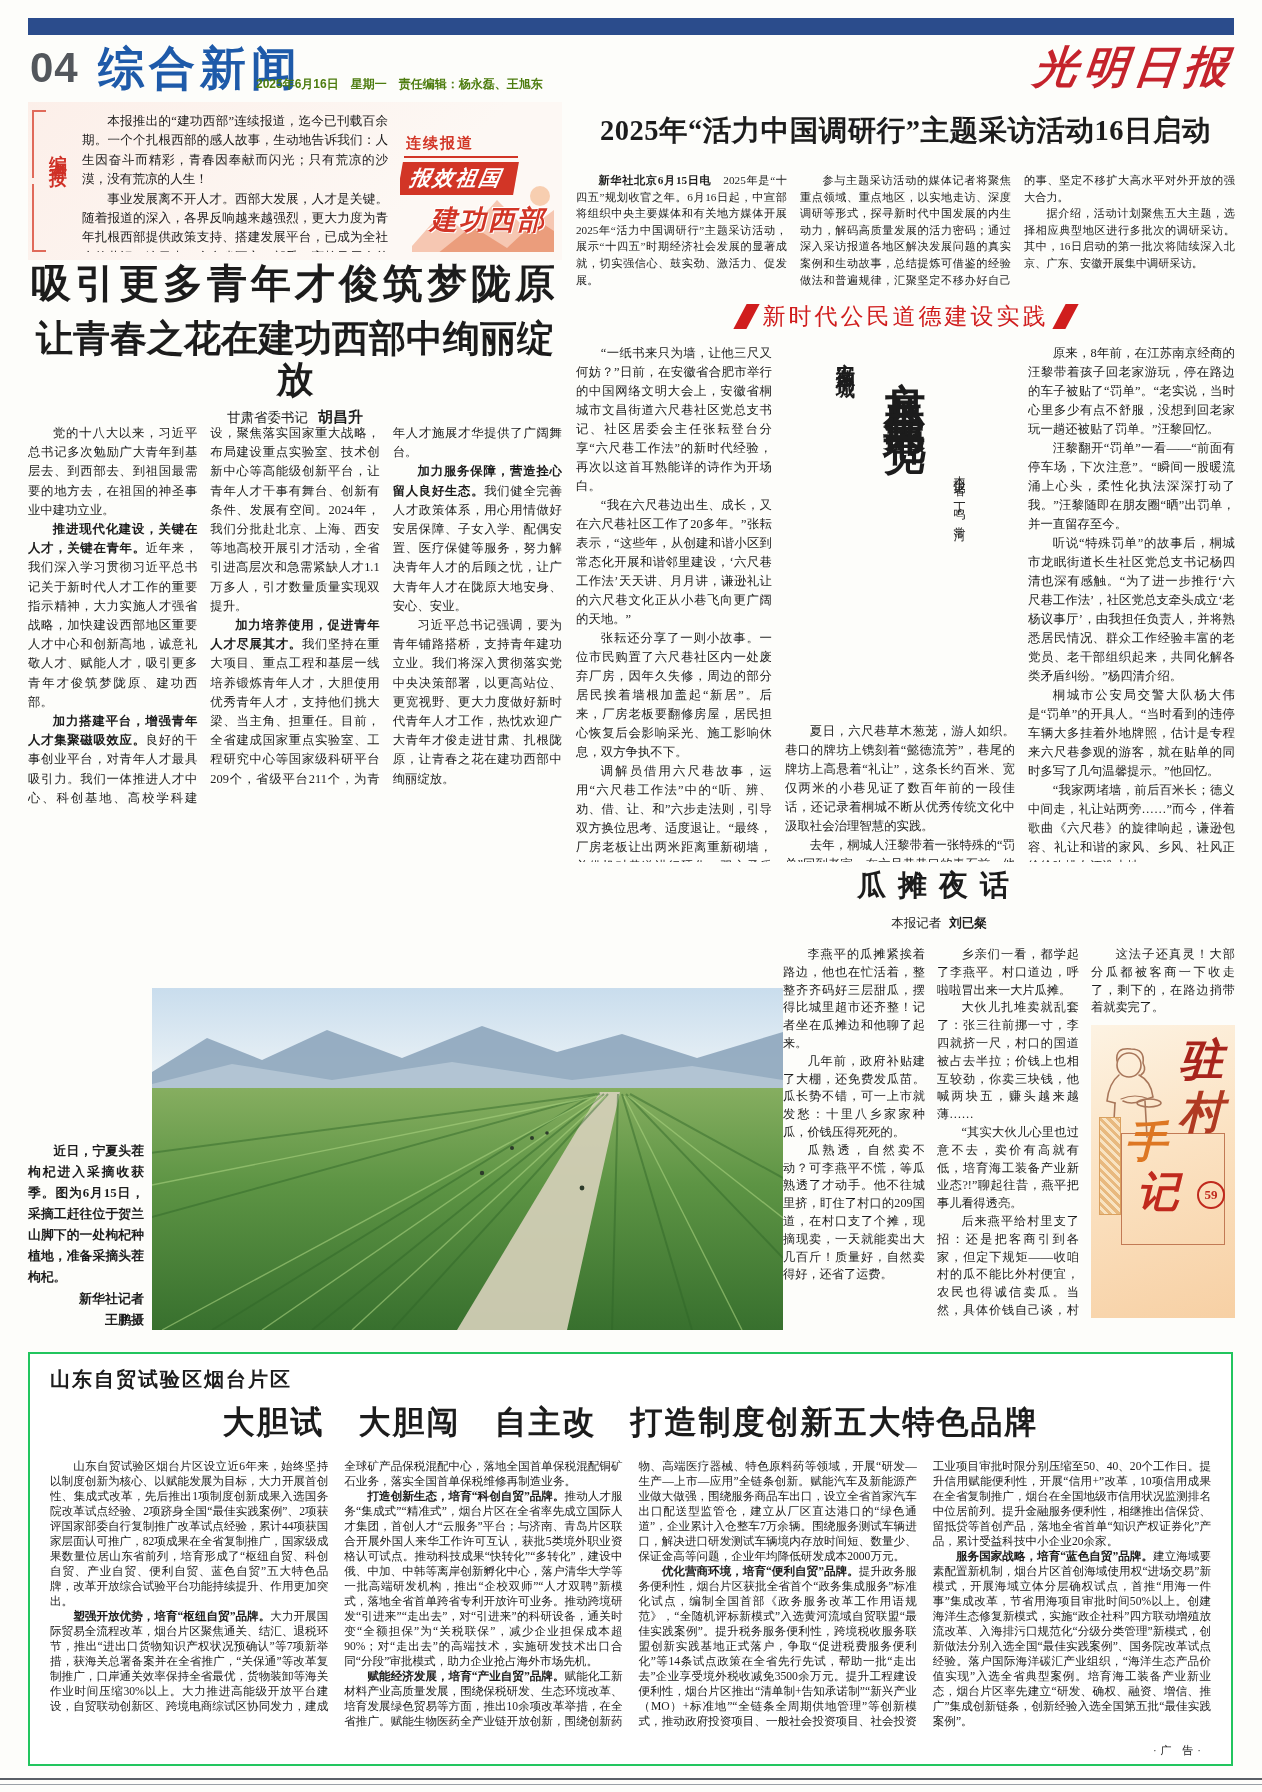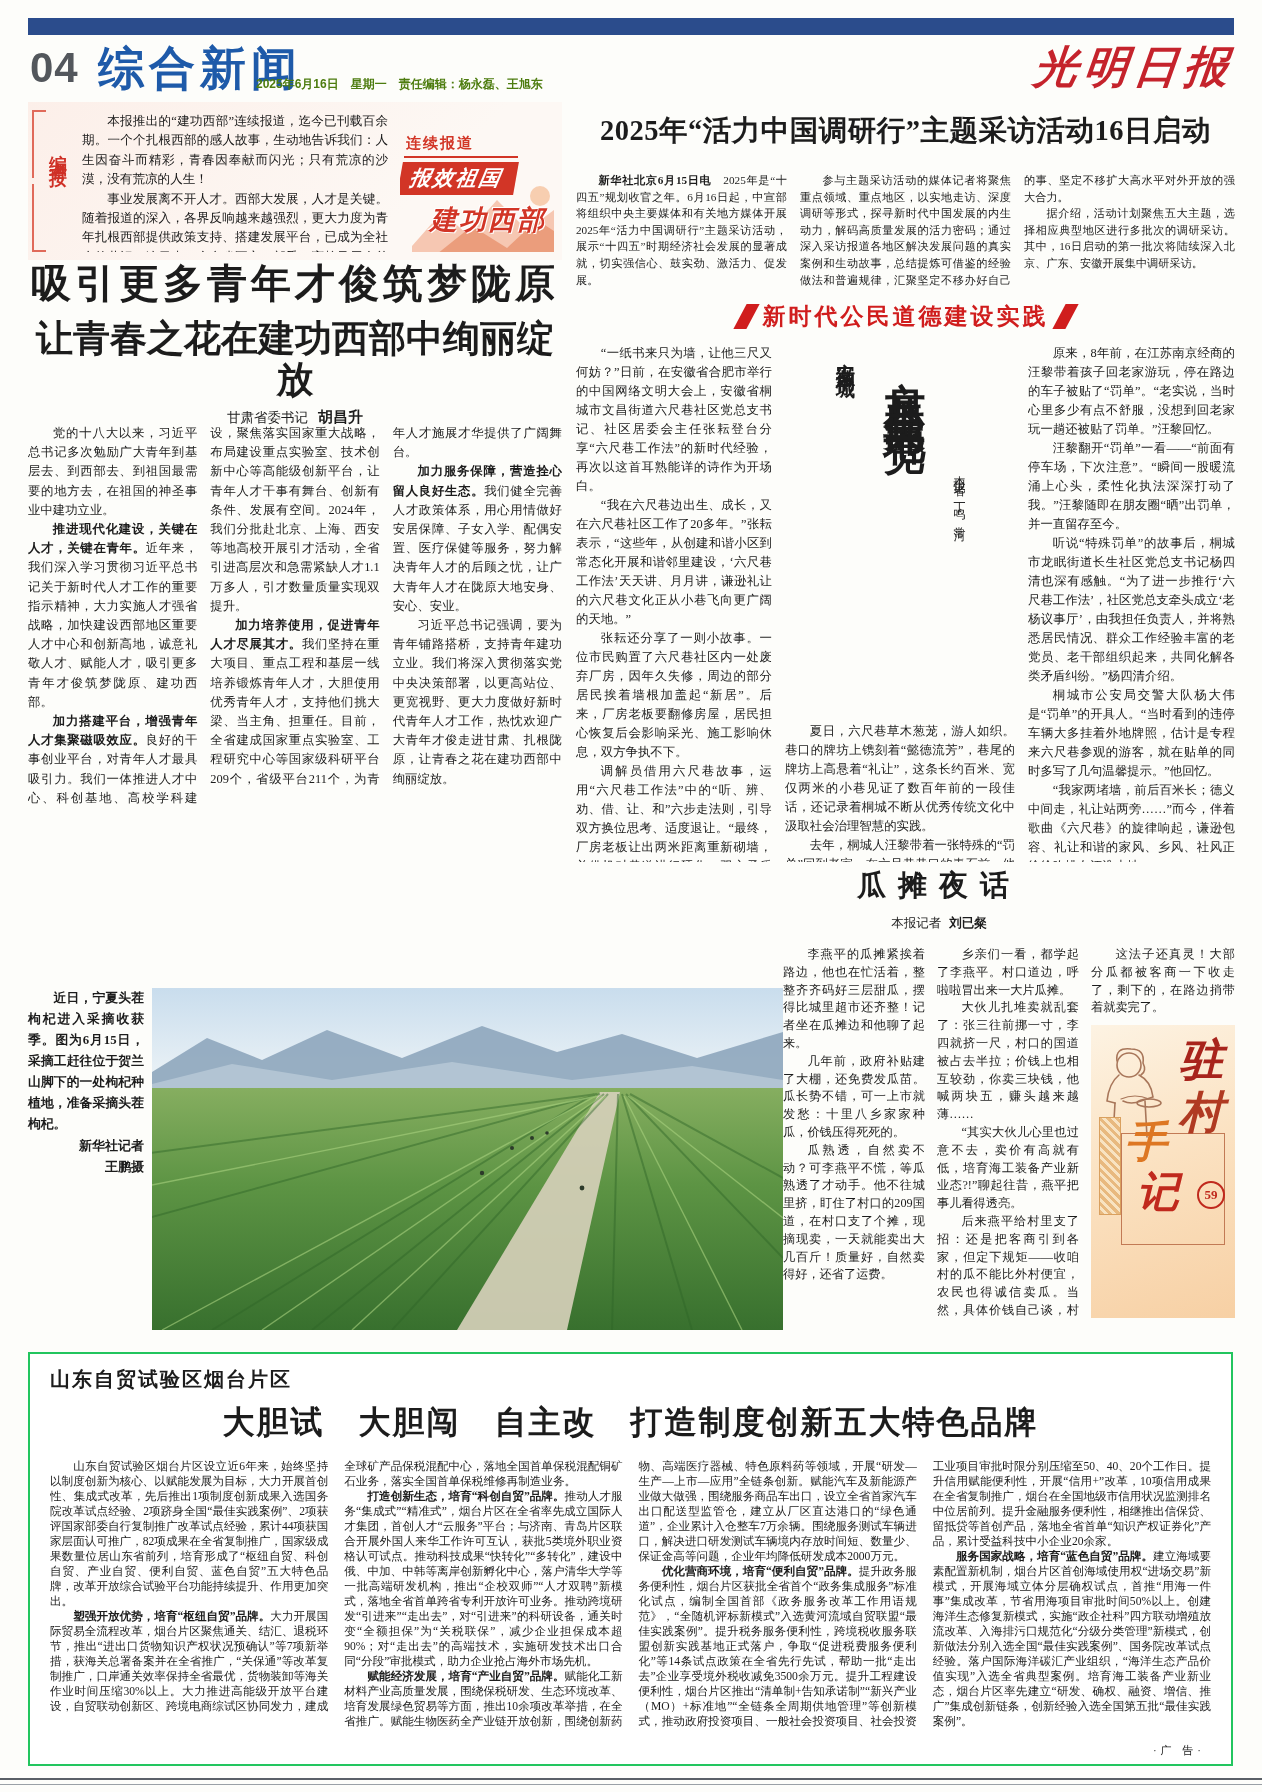--- a/index.html
+++ b/index.html
@@ -31,32 +31,32 @@
          text-shadow:1px 1px 0 #fff,-1px -1px 0 #fff;font-family:"Liberation Sans",sans-serif;}
   
   #lead-hl{position:absolute;left:28px;top:262px;width:534px;text-align:center;}
   #lead-hl .l1{font-size:40px;font-weight:900;letter-spacing:4px;line-height:1.1;}
   #lead-hl .l2{font-size:37px;font-weight:900;letter-spacing:0px;line-height:1.1;margin-top:13px;}
   #lead-by{margin-top:8px;font-size:13.5px;font-family:Liberation Serif, serif;}
   #lead-by .nm{font-weight:bold;font-size:15px;margin-left:10px;}
   #lead-body{position:absolute;left:28px;top:424px;width:534px;height:551px;column-count:3;column-gap:13px;
              font-size:12.4px;line-height:19.2px;text-align:justify;overflow:hidden;}
   
-  #photo-cap{position:absolute;left:28px;top:988px;width:116px;height:342px;display:flex;flex-direction:column;
+  #photo-cap{position:absolute;left:28px;top:988px;width:116px;height:342px;display:flex;flex-direction:column;justify-content:flex-end;
              font-size:12.8px;line-height:21px;font-weight:600;text-align:justify;}
   #photo-cap .credit{text-align:right;font-weight:bold;font-size:13px;}
   #photo{position:absolute;left:152px;top:988px;width:631px;height:342px;}
   
   #xh{position:absolute;left:576px;top:112px;width:659px;}
   #xh .ttl{text-align:center;font-size:28.5px;font-weight:900;letter-spacing:0.5px;}
   #xh .bd{margin-top:22px;height:128px;column-count:3;column-gap:13px;font-size:11.2px;line-height:16.6px;text-align:justify;overflow:hidden;}
   
   #mb{position:absolute;left:576px;top:301px;width:659px;display:flex;justify-content:center;align-items:center;gap:10px;}
   #mb .slash{width:13px;height:25px;background:#d01d1d;transform:skewX(-28deg);}
-  #mb .txt{font-size:23px;font-weight:700;color:#d01d1d;letter-spacing:3px;font-family:"Liberation Sans",sans-serif;}
+  #mb .txt{font-size:23px;font-weight:400;color:#d01d1d;letter-spacing:3px;font-family:"Liberation Sans",sans-serif;}
   
   #alley{position:absolute;left:576px;top:344px;width:659px;height:518px;display:flex;gap:13px;}
   #alley .txt{font-size:12.4px;line-height:19px;text-align:justify;overflow:hidden;}
   #alley .colL{width:196px;}
   #alley .colM{width:230px;}
   #alley .colR{width:207px;}
   #alley .ttl-area{height:372px;display:flex;justify-content:center;gap:18px;padding-top:4px;}
   #alley .kicker{writing-mode:vertical-rl;font-size:19px;font-weight:600;letter-spacing:5px;}
   #alley .big{writing-mode:vertical-rl;font-size:42px;font-weight:900;letter-spacing:8px;}
   #alley .vby{writing-mode:vertical-rl;font-size:12px;letter-spacing:3px;margin-top:118px;}

